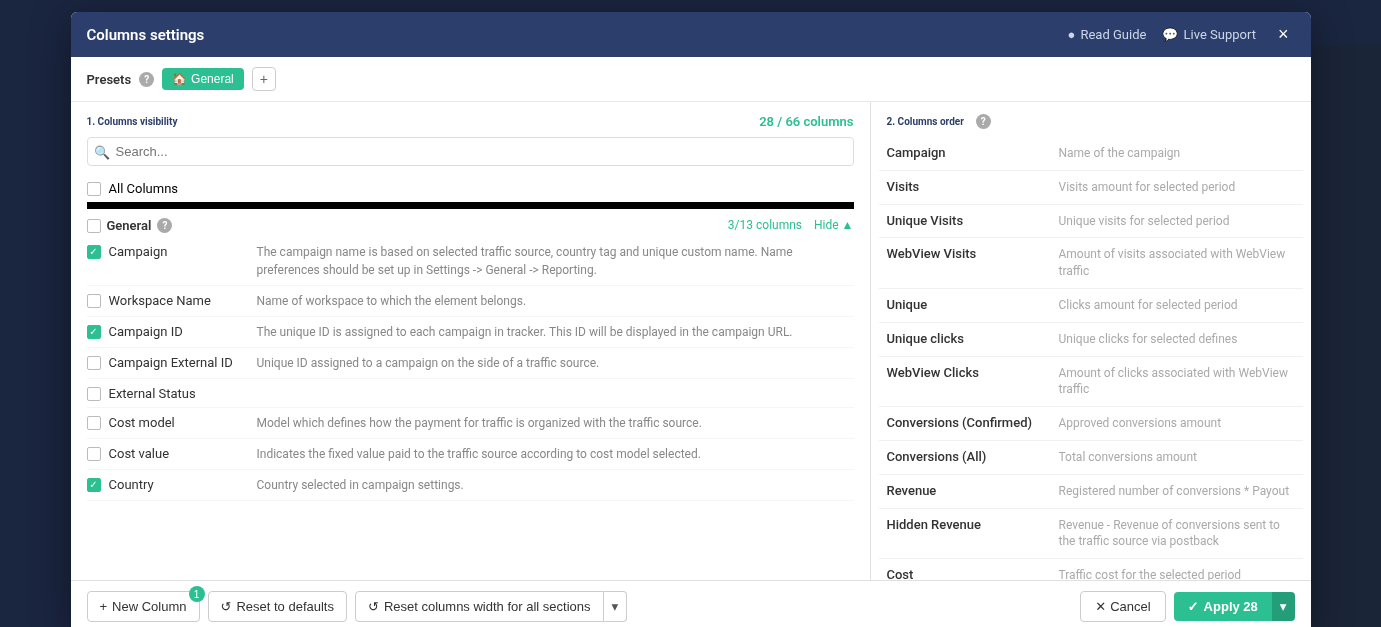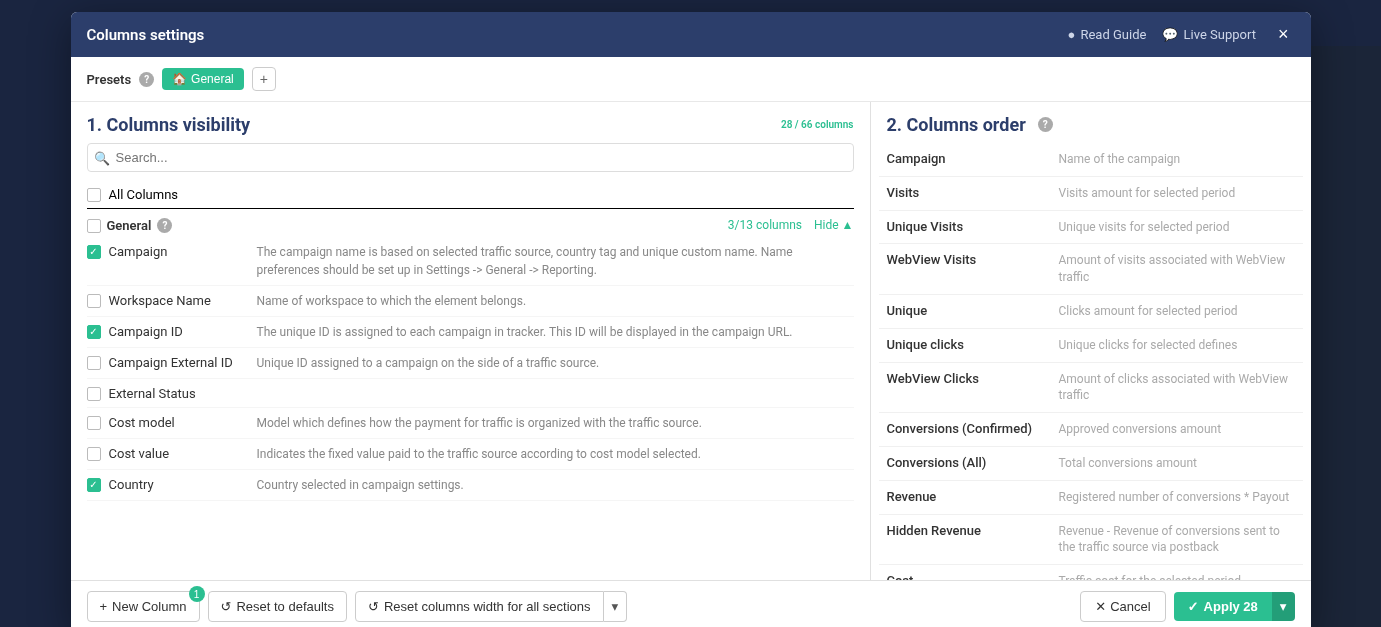--- a/index.html
+++ b/index.html
@@ -148,27 +148,27 @@
     }
 
     .left-header {
       display: flex;
       align-items: center;
       justify-content: space-between;
       padding: 12px 16px 8px;
       flex-shrink: 0;
     }
     .section-title {
-      font-size: 18px;
+      font-size: 10px;
       font-weight: 700;
       color: #2c3e6b;
     }
     .columns-count {
       color: #2bbf91;
-      font-size: 10px;
+      font-size: 13px;
       font-weight: 600;
     }
 
     .search-box {
       margin: 0 16px 8px;
       flex-shrink: 0;
     }
     .search-input {
       width: 100%;
       border: 1px solid #ddd;
@@ -196,21 +196,21 @@
       flex: 1;
       overflow-y: auto;
       padding: 0 16px;
     }
 
     .all-columns-row {
       display: flex;
       align-items: center;
       gap: 8px;
       padding: 6px 0;
-      border-bottom: 1px solid #000000;
+      border-bottom: 7px solid #000000;
     }
 
     .group-header {
       display: flex;
       align-items: center;
       justify-content: space-between;
       padding: 8px 0 4px;
     }
     .group-header-left {
       display: flex;

